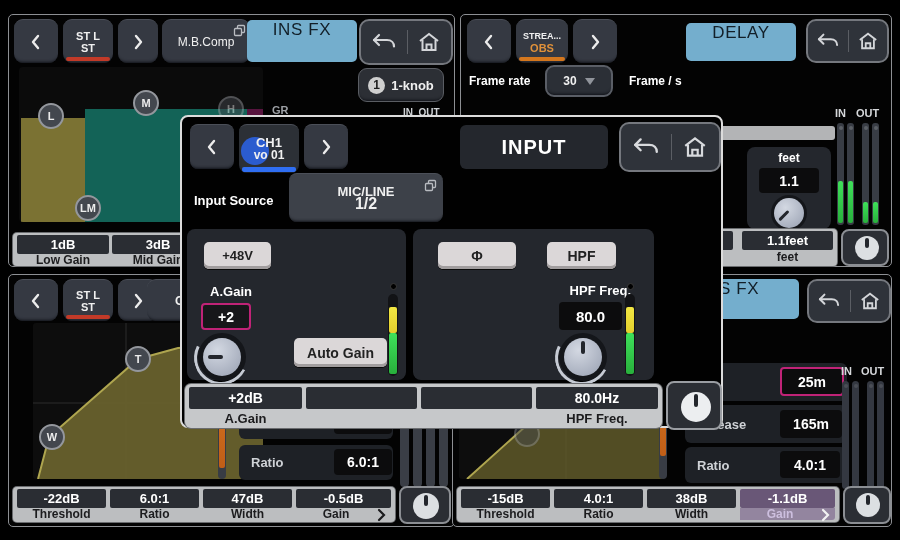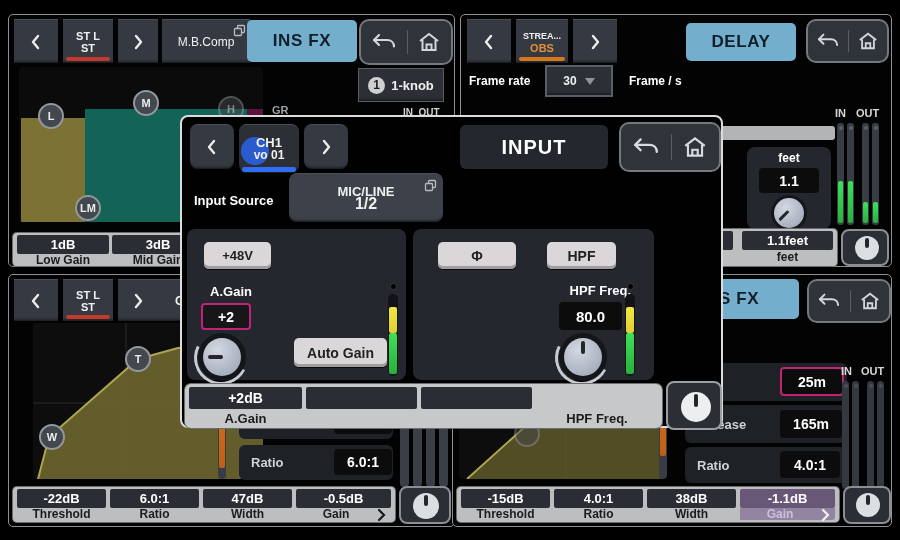--- a/index.html
+++ b/index.html
@@ -1,25 +1,25 @@
 <!DOCTYPE html>
 <html><head>
 <meta charset="utf-8">
 <style>
   *{margin:0;padding:0;box-sizing:border-box}
   html,body{background:#111}
   body{font-family:"Liberation Sans",sans-serif;-webkit-font-smoothing:antialiased}
   #app{position:relative;width:900px;height:540px;background:#000;overflow:hidden}
   .abs{position:absolute}
   .panel{position:absolute;background:#030303;border:1px solid #8d8f93;border-radius:5px}
-  .hbtn{position:absolute;background:#353942;border-radius:0;border-top:1px solid #4b4f58;
+  .hbtn{position:absolute;background:#353942;border-radius:9px;border-top:1px solid #4b4f58;
         box-shadow:inset 0 -4px 3px -3px #101218;display:flex;flex-direction:column;
         align-items:center;justify-content:center;color:#f0f0f0;cursor:pointer}
-  .title{position:absolute;background:#74aecd;color:#121f28;font-weight:700;font-size:17px;
-        display:flex;align-items:center;justify-content:center;border-radius:5px;letter-spacing:.6px}
+  .title{position:absolute;background:#74aecd;color:#121f28;font-weight:400;font-size:17px;
+        display:flex;justify-content:center;border-radius:5px;letter-spacing:.6px}
   .bh{position:absolute;background:#2f333a;border:2px solid #75787e;border-radius:10px;
       display:flex;align-items:center;justify-content:space-evenly}
   .divider{width:1px;height:55%;background:#5b5e64}
   .vb{position:absolute;background:#0c0c0d;color:#fff;font-weight:700;display:flex;
       align-items:center;justify-content:center;border-radius:4px}
   .cell{position:absolute;background:#2a2d33;color:#fff;font-weight:700;font-size:13px;
         display:flex;align-items:center;justify-content:center;border-radius:2px}
   .strip{position:absolute;background:#bcbec0;border-radius:4px;box-shadow:0 0 0 1px #6a6c6f}
   .slabel{position:absolute;color:#1c1c1e;font-weight:700;font-size:12px;text-align:center;line-height:13px}
   .lbtn{position:absolute;background:#dbd7d8;color:#222;font-weight:700;display:flex;align-items:center;
@@ -527,20 +527,23 @@
     <div class="strip" style="left:3px;top:267px;width:477px;height:44px;border-radius:6px;background:#c6c8ca">
       <div class="cell" style="left:4px;top:3px;width:113px;height:22px;font-size:14px">
           <span>+2dB</span>
         </div>
       <div class="cell" style="left:121px;top:3px;width:111px;height:22px">
           <span></span>
         </div>
       <div class="cell" style="left:236px;top:3px;width:111px;height:22px">
           <span></span>
         </div>
+      <div class="cell" style="left:351px;top:3px;width:122px;height:22px;font-size:14px">
+          <span>80.0Hz</span>
+        </div>
       <div class="slabel" style="left:4px;top:28px;width:113px;font-size:13px">A.Gain</div>
       <div class="slabel" style="left:351px;top:28px;width:122px;font-size:13px">HPF Freq.</div>
     </div>
     <div class="kbtn" style="left:484px;top:264px;width:56px;height:49px;border:2px solid #9a9da2">
       <div class="kicon" style="left:13px;top:9px;width:30px;height:30px;background:#eceef0"></div>
       <div class="kptr" style="left:26px;top:11px;width:4px;height:13px"></div>
     </div>
   </section>
 
 </div>

